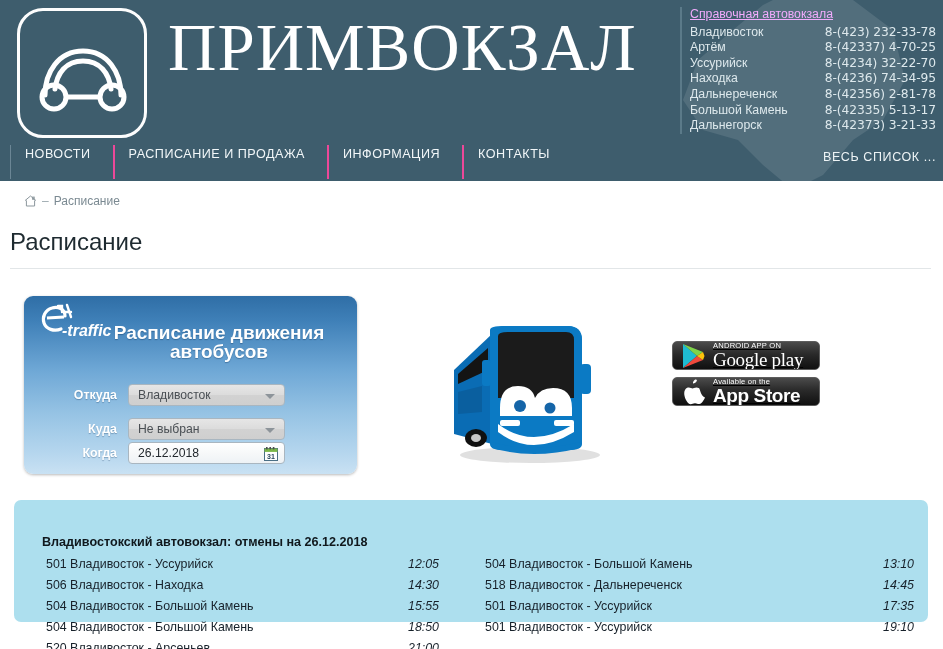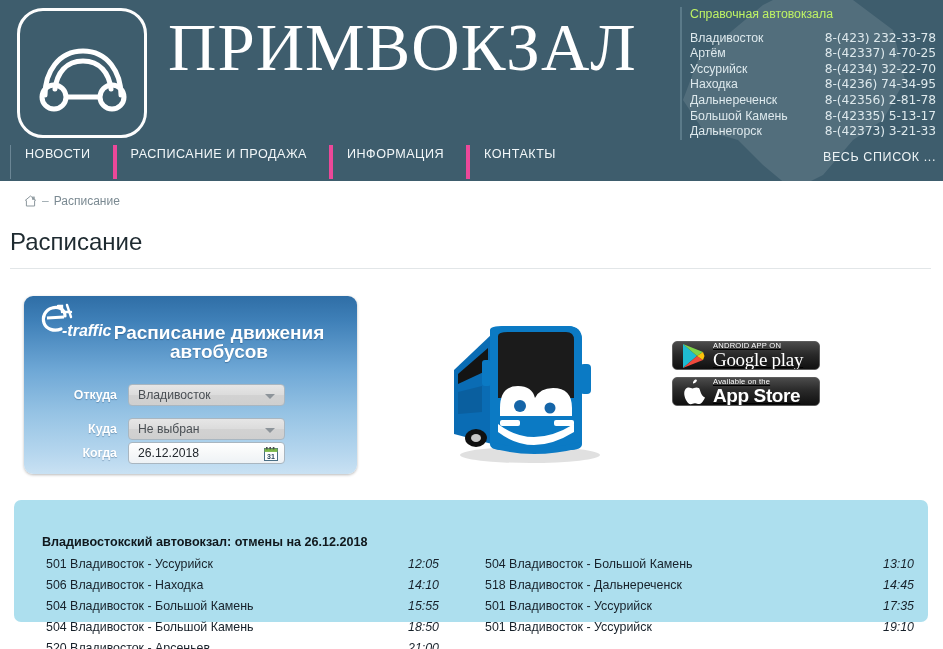--- a/index.html
+++ b/index.html
@@ -50,39 +50,39 @@
   .info-panel {
     position: absolute;
     left: 680px; top: 7px;
     width: 256px;
     color: #e9f1f3;
     font-size: 12.3px;
     line-height: 15.6px;
     border-left: 2px solid #5b7a89;
     padding-left: 8px;
   }
-  .info-title { color:#bef264; margin-bottom: 8px; }
+  .info-title { color:#f0abfc; margin-bottom: 2px; text-decoration: underline; }
   .info-row { display:flex; justify-content:space-between; white-space:nowrap; }
   .info-row .city  { color:#dde8ec; }
   .info-row .phone { color:#dde8ec; font-family:"DejaVu Sans", sans-serif; letter-spacing:-0.1px;}
   .all-list {
     position:absolute; right: 7px; top: 150px;
     color:#eef4f6; font-size: 12.5px; letter-spacing: 0.6px;
     cursor: pointer;
   }
 
   
   .nav {
     position:absolute; left:10px; top:145px;
     display:flex; align-items:stretch; height: 36px;
   }
   .nav-item {
     color:#f2f7f9; font-size: 12.6px; letter-spacing:0.5px;
     padding: 2px 22px 0 14px;
-    border-left: 4px solid #ec4899;
+    border-left: 2px solid #ec4899;
     display:flex; align-items:flex-start;
     white-space:nowrap; cursor:pointer;
     height:34px;
   }
   .nav-item:first-child { border-left: 1px solid #6b8695; }
 
   
   .breadcrumb {
     position:absolute; left: 24px; top: 194px;
     font-size: 12px; color: #7b8a92;
@@ -390,21 +390,21 @@
   <div class="sched-title">Владивостокский автовокзал: отмены на 26.12.2018</div>
   <div class="sched-cols">
 
     <div class="sched-col">
       <div class="sched-row">
         <span class="route">501 Владивосток  -  Уссурийск</span>
         <span class="time">12:05</span>
       </div>
       <div class="sched-row">
         <span class="route">506 Владивосток  -  Находка</span>
-        <span class="time">14:10</span>
+        <span class="time">14:30</span>
       </div>
       <div class="sched-row">
         <span class="route">504 Владивосток  -  Большой Камень</span>
         <span class="time">15:55</span>
       </div>
       <div class="sched-row">
         <span class="route">504 Владивосток  -  Большой Камень</span>
         <span class="time">18:50</span>
       </div>
       <div class="sched-row">

